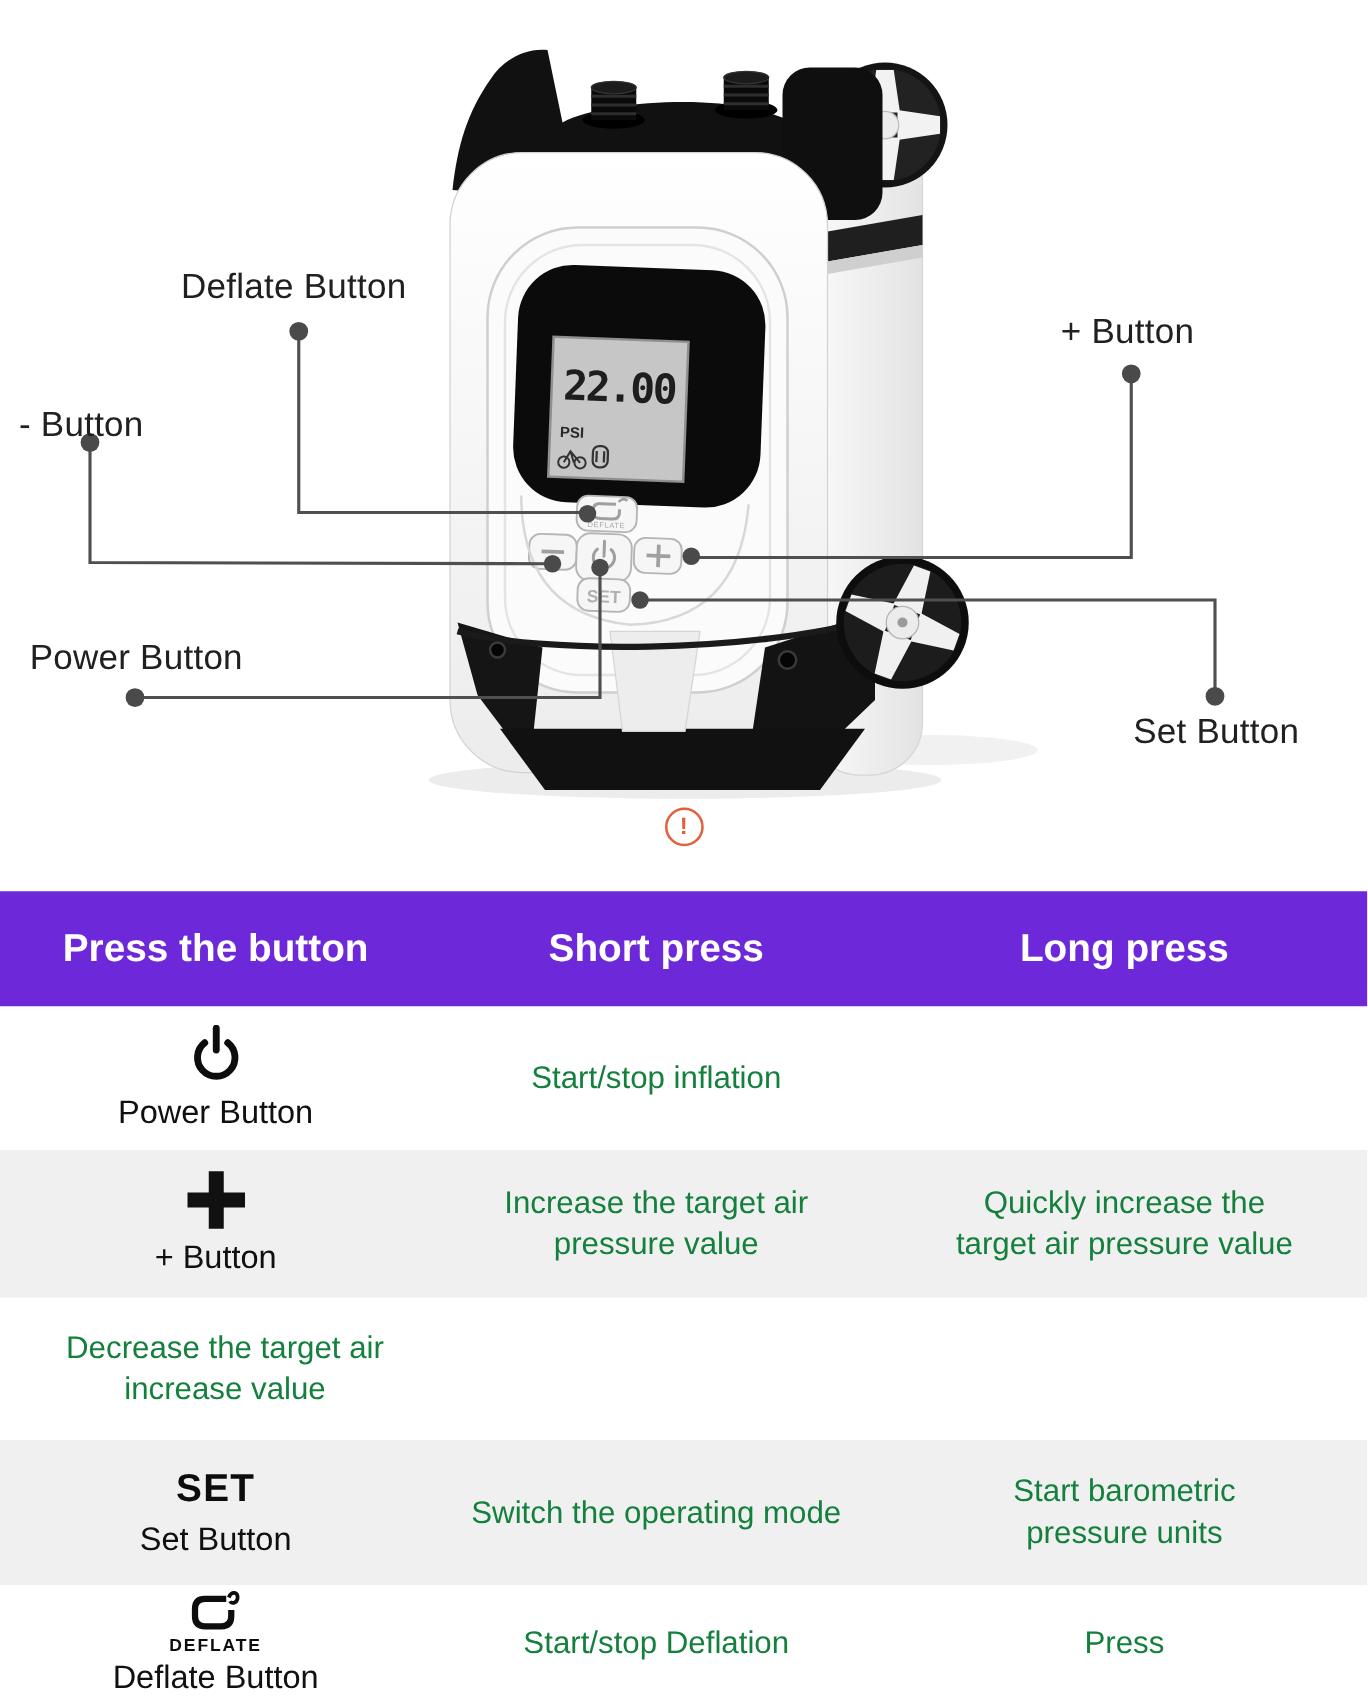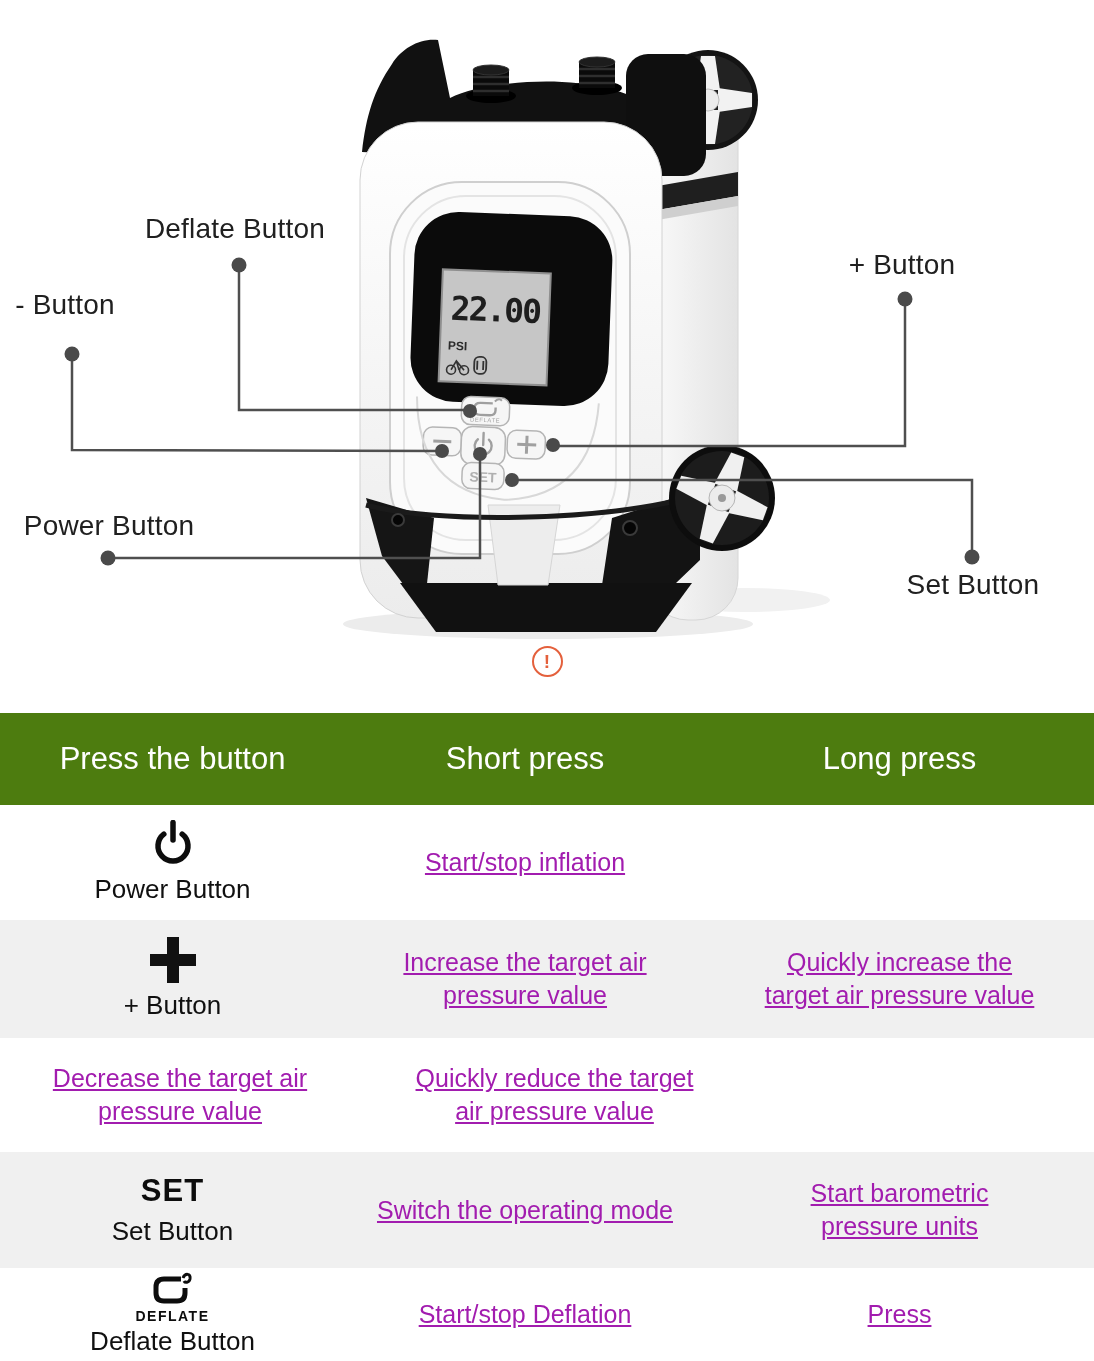--- a/index.html
+++ b/index.html
@@ -22,30 +22,30 @@
     color:#E4603C;font-size:29px;
   }
   .warning .wicon{
     width:27px;height:27px;border:2.5px solid #E4603C;border-radius:50%;
     display:flex;align-items:center;justify-content:center;
     font-size:19px;font-weight:bold;flex:0 0 auto;line-height:1;
   }
   
   .table{position:absolute;left:0;top:713px;width:1094px;}
   .thead{
-    height:92px;background:#4d7c0f;color:#fff;display:flex;align-items:center;
-    font-weight:normal;font-size:31px;
+    height:92px;background:#6d28d9;color:#fff;display:flex;align-items:center;
+    font-weight:bold;font-size:31px;
   }
   .row{display:flex;align-items:stretch;}
   .row.alt{background:#F0F0F0;}
   .col1{width:345px;display:flex;flex-direction:column;align-items:center;justify-content:center;text-align:center;}
   .col2{width:360px;display:flex;align-items:center;justify-content:center;text-align:center;}
   .col3{width:389px;display:flex;align-items:center;justify-content:center;text-align:center;}
   .thead .col1,.thead .col2,.thead .col3{display:block;text-align:center;}
-  .desc{font-size:25px;line-height:33px;color:#a21caf;white-space:pre-line;text-decoration:underline;}
+  .desc{font-size:25px;line-height:33px;color:#15803d;white-space:pre-line;}
   .btn-label{font-size:26px;color:#101010;margin-top:7px;}
   
   .plus-glyph{position:relative;width:46px;height:46px;}
   .plus-glyph::before{content:"";position:absolute;left:0;top:17px;width:46px;height:12px;background:#111;}
   .plus-glyph::after{content:"";position:absolute;left:17px;top:0;width:12px;height:46px;background:#111;}
   .minus-glyph{width:48px;height:13px;background:#111;border-radius:2px;margin:16px 0 12px;}
   .set-glyph{font-size:31px;font-weight:bold;color:#0d0d0d;letter-spacing:1px;}
   .deflate-word{font-size:14px;font-weight:bold;letter-spacing:1.5px;color:#0d0d0d;margin-top:2px;}
 </style>
 </head>
@@ -205,21 +205,21 @@
         <circle cx="108" cy="558" r="7.5"></circle>
           <circle cx="480" cy="454" r="7"></circle>
         <circle cx="905" cy="299" r="7.5"></circle>
           <circle cx="553" cy="445" r="7"></circle>
         <circle cx="972" cy="557" r="7.5"></circle>
           <circle cx="512" cy="480" r="7"></circle>
       </g>
     </svg>
 
     <div class="callout-label" style="left:235px;top:213px;">Deflate Button</div>
-    <div class="callout-label" style="left:65px;top:289px;">- Button</div>
+    <div class="callout-label" style="left:65px;top:324px;">- Button</div>
     <div class="callout-label" style="left:109px;top:510px;">Power Button</div>
     <div class="callout-label" style="left:902px;top:249px;">+ Button</div>
     <div class="callout-label" style="left:973px;top:569px;">Set Button</div>
   </div>
 
   <div class="warning">
     <span class="wicon">!</span>
   </div>
 
   <div class="table">
@@ -253,25 +253,21 @@
         </div>
       <div class="col3">
           <div class="desc">Quickly increase the
 target air pressure value</div>
         </div>
     </div>
 
     <div class="row" style="height:114px;">
       <div class="col2">
           <div class="desc">Decrease the target air
-pressure value</div>
-        </div>
-      <div class="col3">
-          <div class="desc">Quickly reduce the target
-air pressure value</div>
+increase value</div>
         </div>
     </div>
 
     <div class="row alt" style="height:116px;">
       <div class="col1">
         <div class="set-glyph">SET</div>
         <div class="btn-label">Set Button</div>
       </div>
       <div class="col2">
           <div class="desc">Switch the operating mode</div>

